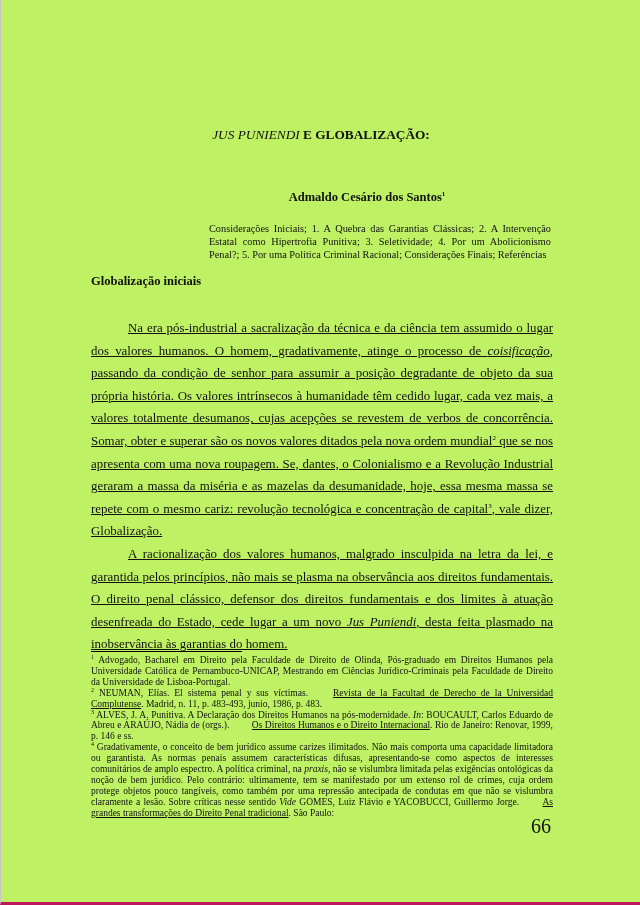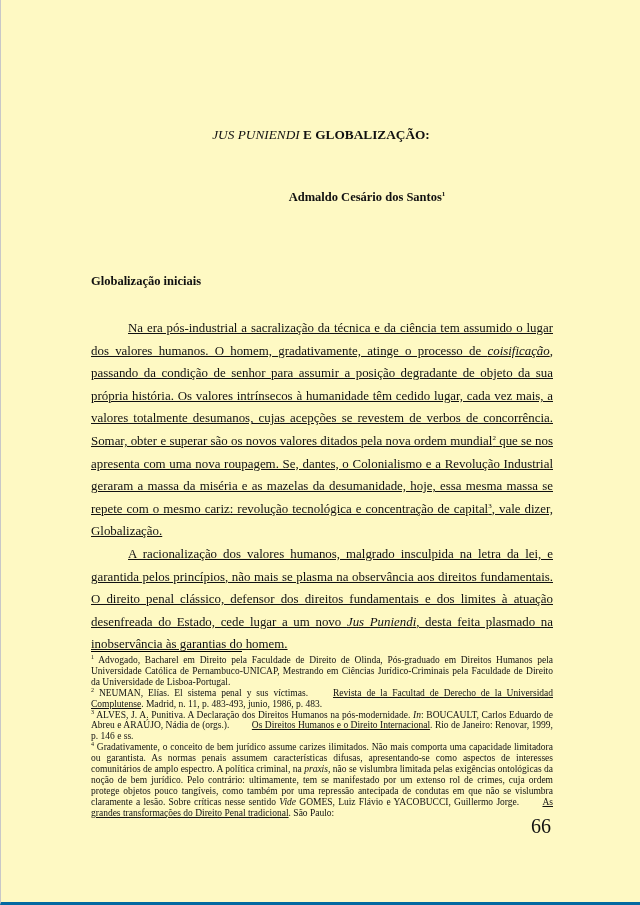--- a/index.html
+++ b/index.html
@@ -1,22 +1,22 @@
 <!DOCTYPE html>
 <html><head>
 <meta charset="utf-8">
 <style>
   html, body { margin: 0; padding: 0; }
   body {
     width: 640px; height: 905px; background: #ffffff; overflow: hidden;
     font-family: "Liberation Serif", "DejaVu Serif", serif; color: #111;
   }
   .page {
-    position: relative; width: 639px; height: 902px; background: #fef9c3;
-    border-left: 1px solid #c8c8c8; border-bottom: 3px solid #0369a1;
+    position: relative; width: 639px; height: 902px; background: #bef264;
+    border-left: 1px solid #c8c8c8; border-bottom: 3px solid #be185d;
     box-sizing: content-box;
   }
   .title {
     position: absolute; left: 0; width: 640px; text-align: center;
     font-weight: bold; font-size: 13.3px; letter-spacing: 0;
   }
   .t1 { top: 127px; }
   .t2 { top: 149px; }
   .title i { font-weight: normal; }
   .author {
@@ -54,20 +54,21 @@
 </style>
 </head>
 <body>
 
 <div class="page">
 
   <div class="title t1"><i>JUS PUNIENDI</i><span> E GLOBALIZAÇÃO:</span></div>
 
   <div class="author"><span>Admaldo Cesário dos Santos</span><sup>1</sup></div>
 
+  <div class="summary">Considerações Iniciais; 1. A Quebra das Garantias Clássicas; 2. A Intervenção Estatal como Hipertrofia Punitiva; 3. Seletividade; 4. Por um Abolicionismo Penal?; 5. Por uma Política Criminal Racional; Considerações Finais; Referências</div>
 
   <div class="section-heading">Globalização iniciais</div>
 
   <div class="body-text">
     <p><span>Na era pós-industrial a sacralização da técnica e da ciência tem assumido o lugar dos valores humanos. O homem, gradativamente, atinge o processo de </span><i>coisificação</i><span>, passando da condição de senhor para assumir a posição degradante de objeto da sua própria história. Os valores intrínsecos à humanidade têm cedido lugar, cada vez mais, a valores totalmente desumanos, cujas acepções se revestem de verbos de concorrência. Somar, obter e superar são os novos valores ditados pela nova ordem mundial</span><sup>2</sup><span> que se nos apresenta com uma nova roupagem. Se, dantes, o Colonialismo e a Revolução Industrial geraram a massa da miséria e as mazelas da desumanidade, hoje, essa mesma massa se repete com o mesmo cariz: revolução tecnológica e concentração de capital</span><sup>3</sup><span>, vale dizer, Globalização.</span></p>
     <p><span>A racionalização dos valores humanos, malgrado insculpida na letra da lei, e garantida pelos princípios, não mais se plasma na observância aos direitos fundamentais. O direito penal clássico, defensor dos direitos fundamentais e dos limites à atuação desenfreada do Estado, cede lugar a um novo </span><i>Jus Puniendi</i><span>, desta feita plasmado na inobservância às garantias do homem.</span></p>
   </div>
 
   <div class="fn-rule"></div>
 

